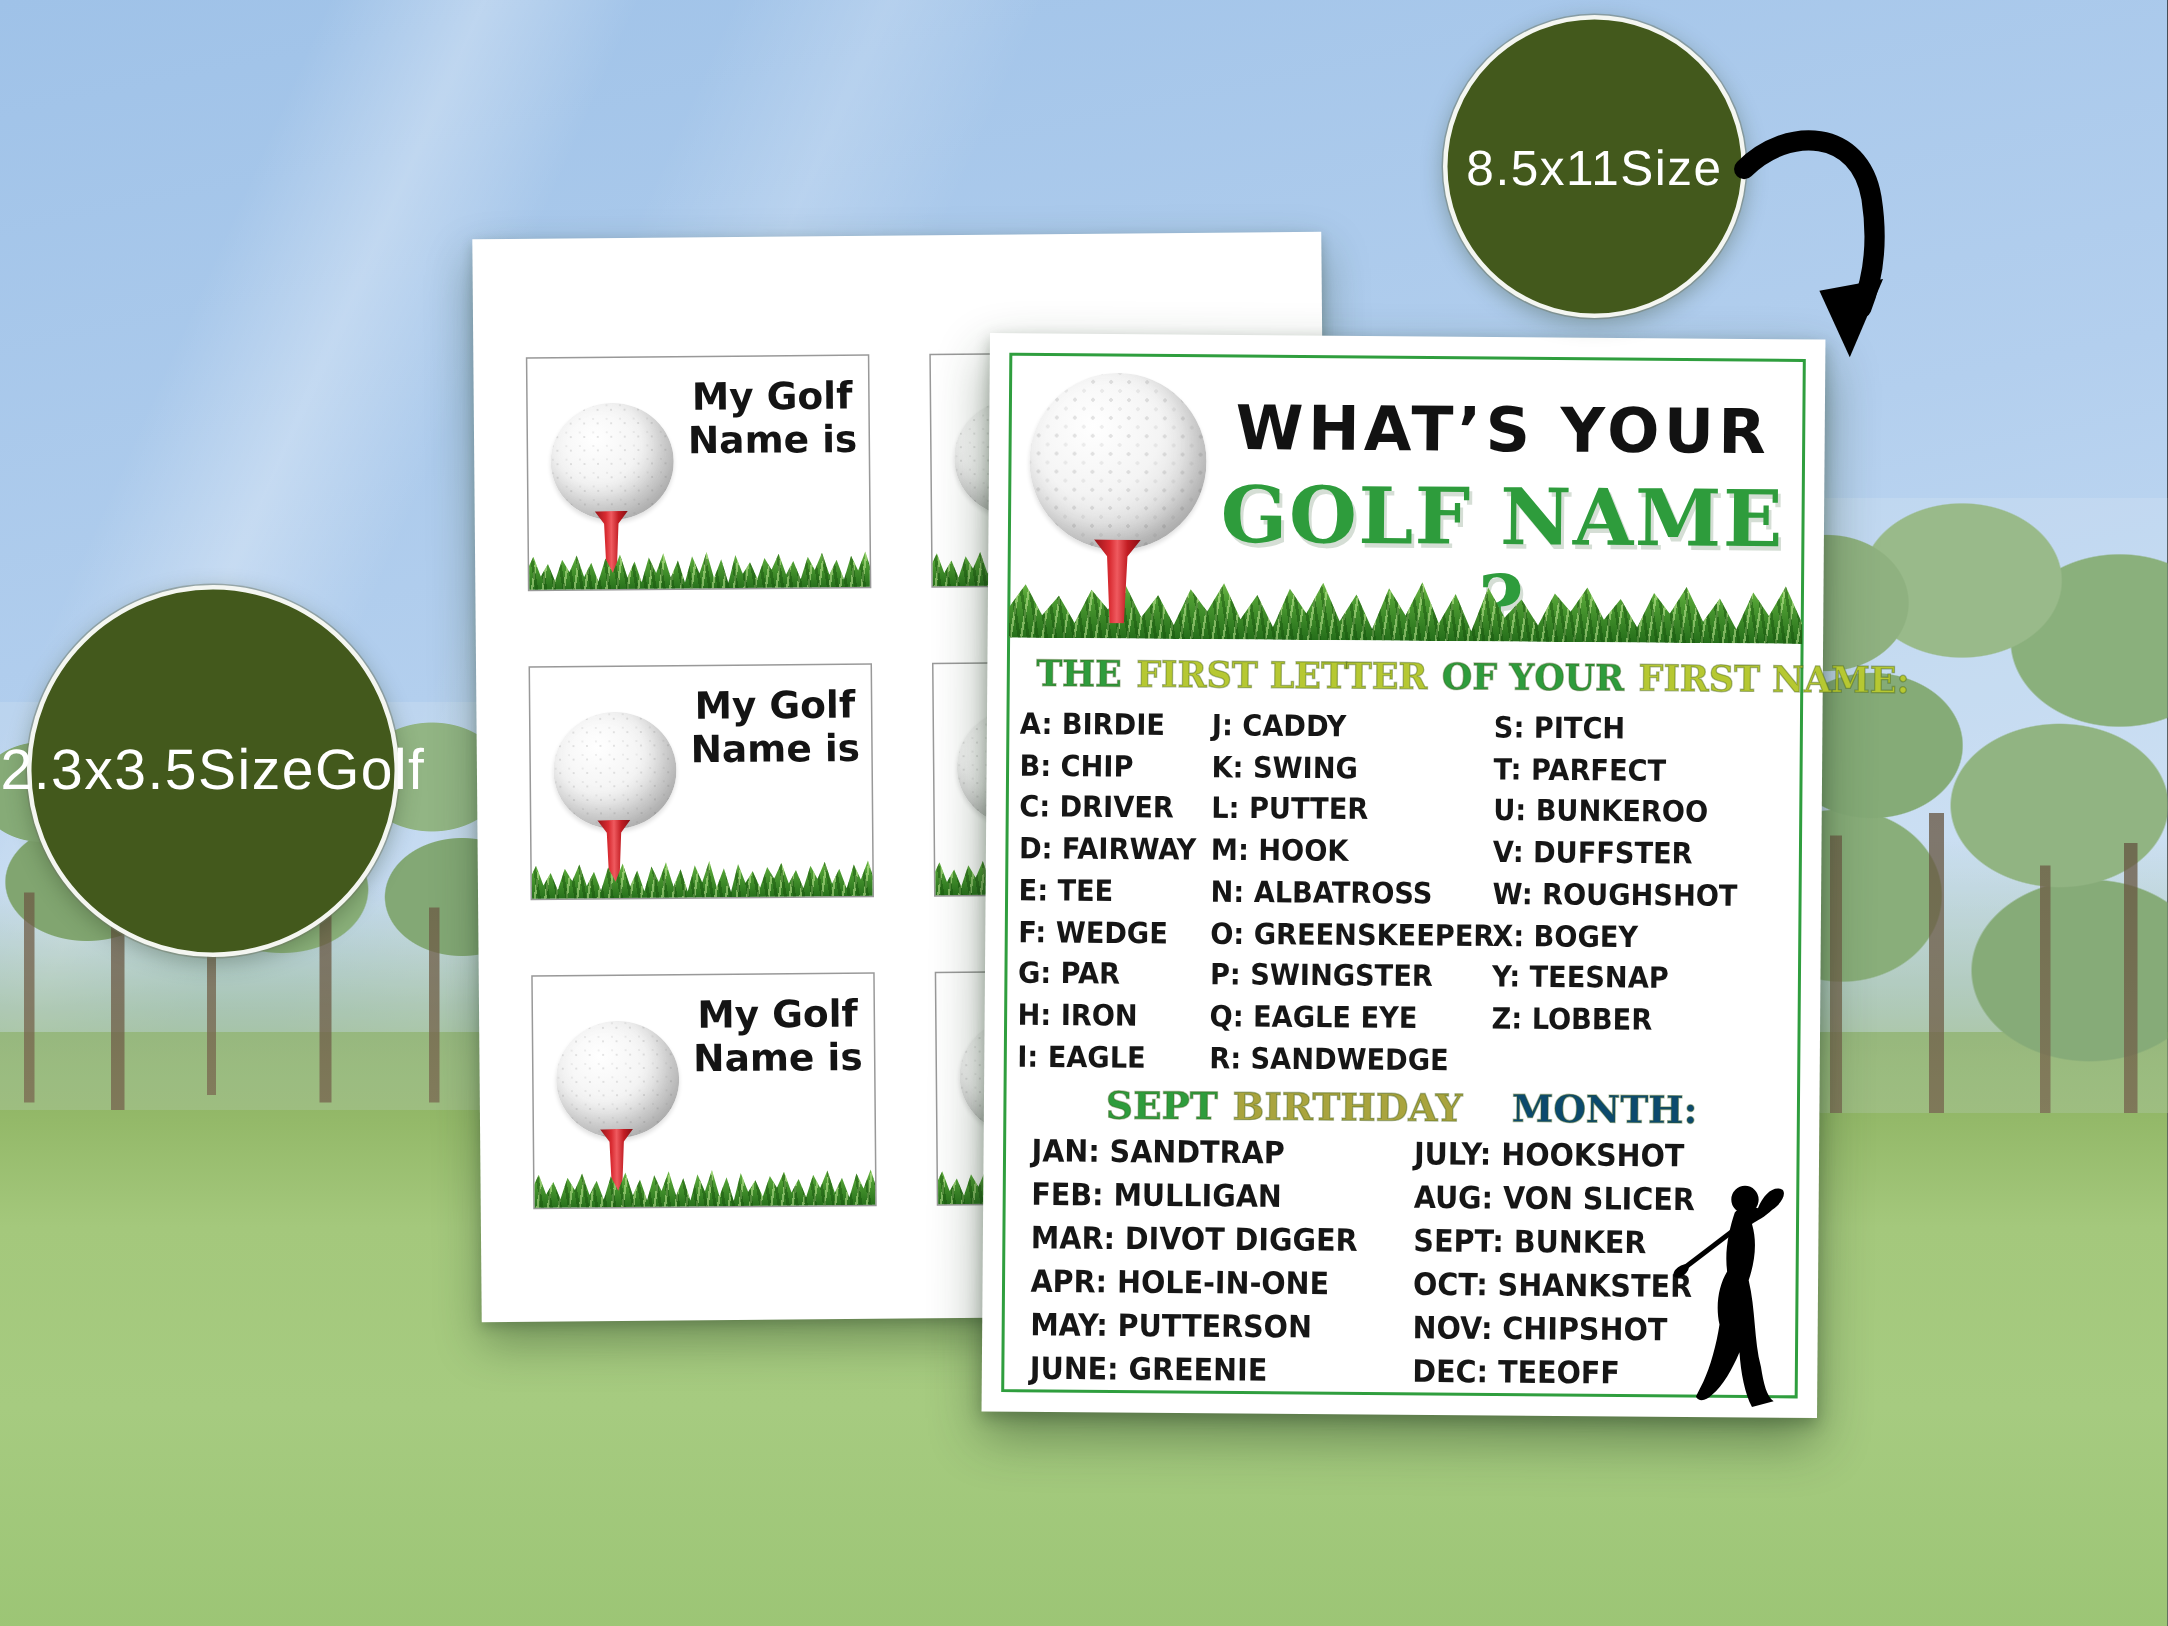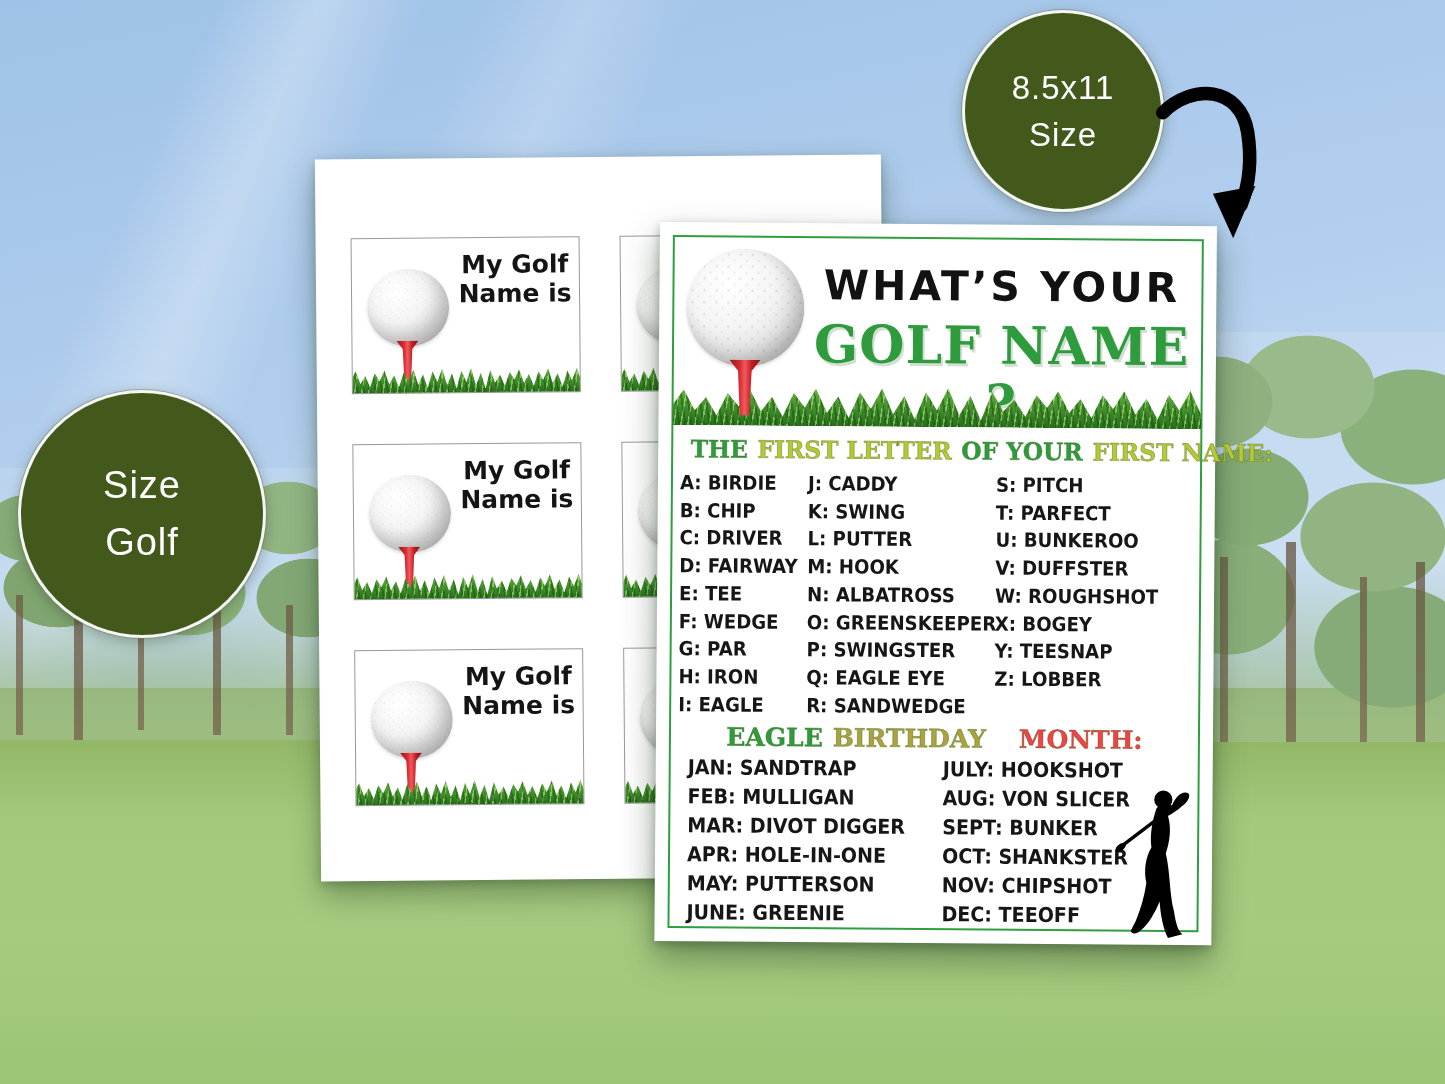--- a/index.html
+++ b/index.html
@@ -93,21 +93,21 @@
   .letters-col{position:absolute;top:247px;z-index:2;}
   .col-a{left:22px;}.col-j{left:150px;}.col-s{left:338px;}
   .entry{font-family:"DejaVu Sans",sans-serif;font-weight:bold;font-size:19.5px;line-height:27.7px;color:#161616;white-space:nowrap;transform:scaleX(0.93);transform-origin:0 50%;}
   .months-col{position:absolute;top:531px;z-index:2;}
   .months-col .entry{font-size:20.5px;line-height:29px;}
   .col-m1{left:32px;}.col-m2{left:287px;}
 
   .golfer{position:absolute;right:5px;bottom:3px;width:96px;height:154px;z-index:4;}
 
   
-  .badge{position:absolute;border-radius:50%;background:#43591c;color:#fff;display:flex;flex-direction:column;align-items:center;justify-content:center;text-align:center;
+  .badge{position:absolute;border-radius:50%;background:#43591c;color:#fff;display:flex;flex-direction:row;align-items:center;justify-content:center;text-align:center;
     border:3px solid #f4f6f1;box-shadow:0 0 0 1px rgba(110,120,100,0.45),0 4px 14px rgba(40,60,30,0.35);z-index:8;}
   .badge-size{left:962px;top:10px;width:196px;height:196px;font-size:33px;line-height:47px;letter-spacing:1px;}
   .badge-tags{left:18px;top:390px;width:242px;height:242px;font-size:38px;line-height:57px;letter-spacing:1px;}
   .arrow{position:absolute;left:1152px;top:78px;width:118px;height:164px;z-index:9;}
 </style>
 </head>
 <body>
 
 <div class="stage">
   <div class="sky"></div>
@@ -218,21 +218,21 @@
         <div class="entry">S: PITCH</div>
         <div class="entry">T: PARFECT</div>
         <div class="entry">U: BUNKEROO</div>
         <div class="entry">V: DUFFSTER</div>
         <div class="entry">W: ROUGHSHOT</div>
         <div class="entry">X: BOGEY</div>
         <div class="entry">Y: TEESNAP</div>
         <div class="entry">Z: LOBBER</div>
       </div>
 
-    <div class="heading h-months" id="headingMonths"><span class="hseg" style="color: rgb(46, 156, 60);">EAGLE</span><span class="hseg" style="color: rgb(169, 164, 62);">BIRTHDAY</span><span class="hseg" style="color: #ef4444; margin-left: 28px;">MONTH:</span></div>
+    <div class="heading h-months" id="headingMonths"><span class="hseg" style="color: rgb(46, 156, 60);">SEPT</span><span class="hseg" style="color: rgb(169, 164, 62);">BIRTHDAY</span><span class="hseg" style="color: #0c4a6e; margin-left: 28px;">MONTH:</span></div>
     <div class="months-col col-m1" id="colM1">
         <div class="entry">JAN: SANDTRAP</div>
         <div class="entry">FEB: MULLIGAN</div>
         <div class="entry">MAR: DIVOT DIGGER</div>
         <div class="entry">APR: HOLE-IN-ONE</div>
         <div class="entry">MAY: PUTTERSON</div>
         <div class="entry">JUNE: GREENIE</div>
       </div>
     <div class="months-col col-m2" id="colM2">
         <div class="entry">JULY: HOOKSHOT</div>
@@ -245,20 +245,21 @@
 
     <svg class="golfer" viewBox="0 0 100 160">
       <circle cx="54" cy="12" r="9.5" fill="#000"></circle>
       <path fill="#000" d="M47,21 C50,17 58,15 63,18 C67,8 74,2 80,5 C83,8 79,15 73,19 C68,24 62,27 59,29 C63,42 61,56 57,68 C62,88 61,110 66,128 C68,140 70,148 75,152 L60,156 C55,147 52,132 51,118 C46,130 40,141 32,148 C28,152 23,153 21,149 L26,139 C31,128 35,113 37,99 C34,86 36,72 42,62 C40,48 43,33 47,21 Z"></path>
       <path d="M74,12 L12,60" stroke="#000" stroke-width="3.5" fill="none"></path>
       <ellipse cx="10" cy="62" rx="6.2" ry="3.4" fill="#000" transform="rotate(-38 10 62)"></ellipse>
     </svg>
   </div>
 
   <div class="badge badge-tags" id="badgeTags">
+      <div class="badge-line">2.3x3.5</div>
       <div class="badge-line">Size</div>
       <div class="badge-line">Golf</div>
     </div>
   <div class="badge badge-size" id="badgeSize">
       <div class="badge-line">8.5x11</div>
       <div class="badge-line">Size</div>
     </div>
   <svg class="arrow" viewBox="0 0 120 170">
     <path d="M10,36 C40,6 90,8 98,56 C103,88 99,112 91,132" fill="none" stroke="#000" stroke-width="14" stroke-linecap="round"></path>
     <polygon points="62,120 106,112 83,166" fill="#000"></polygon>

